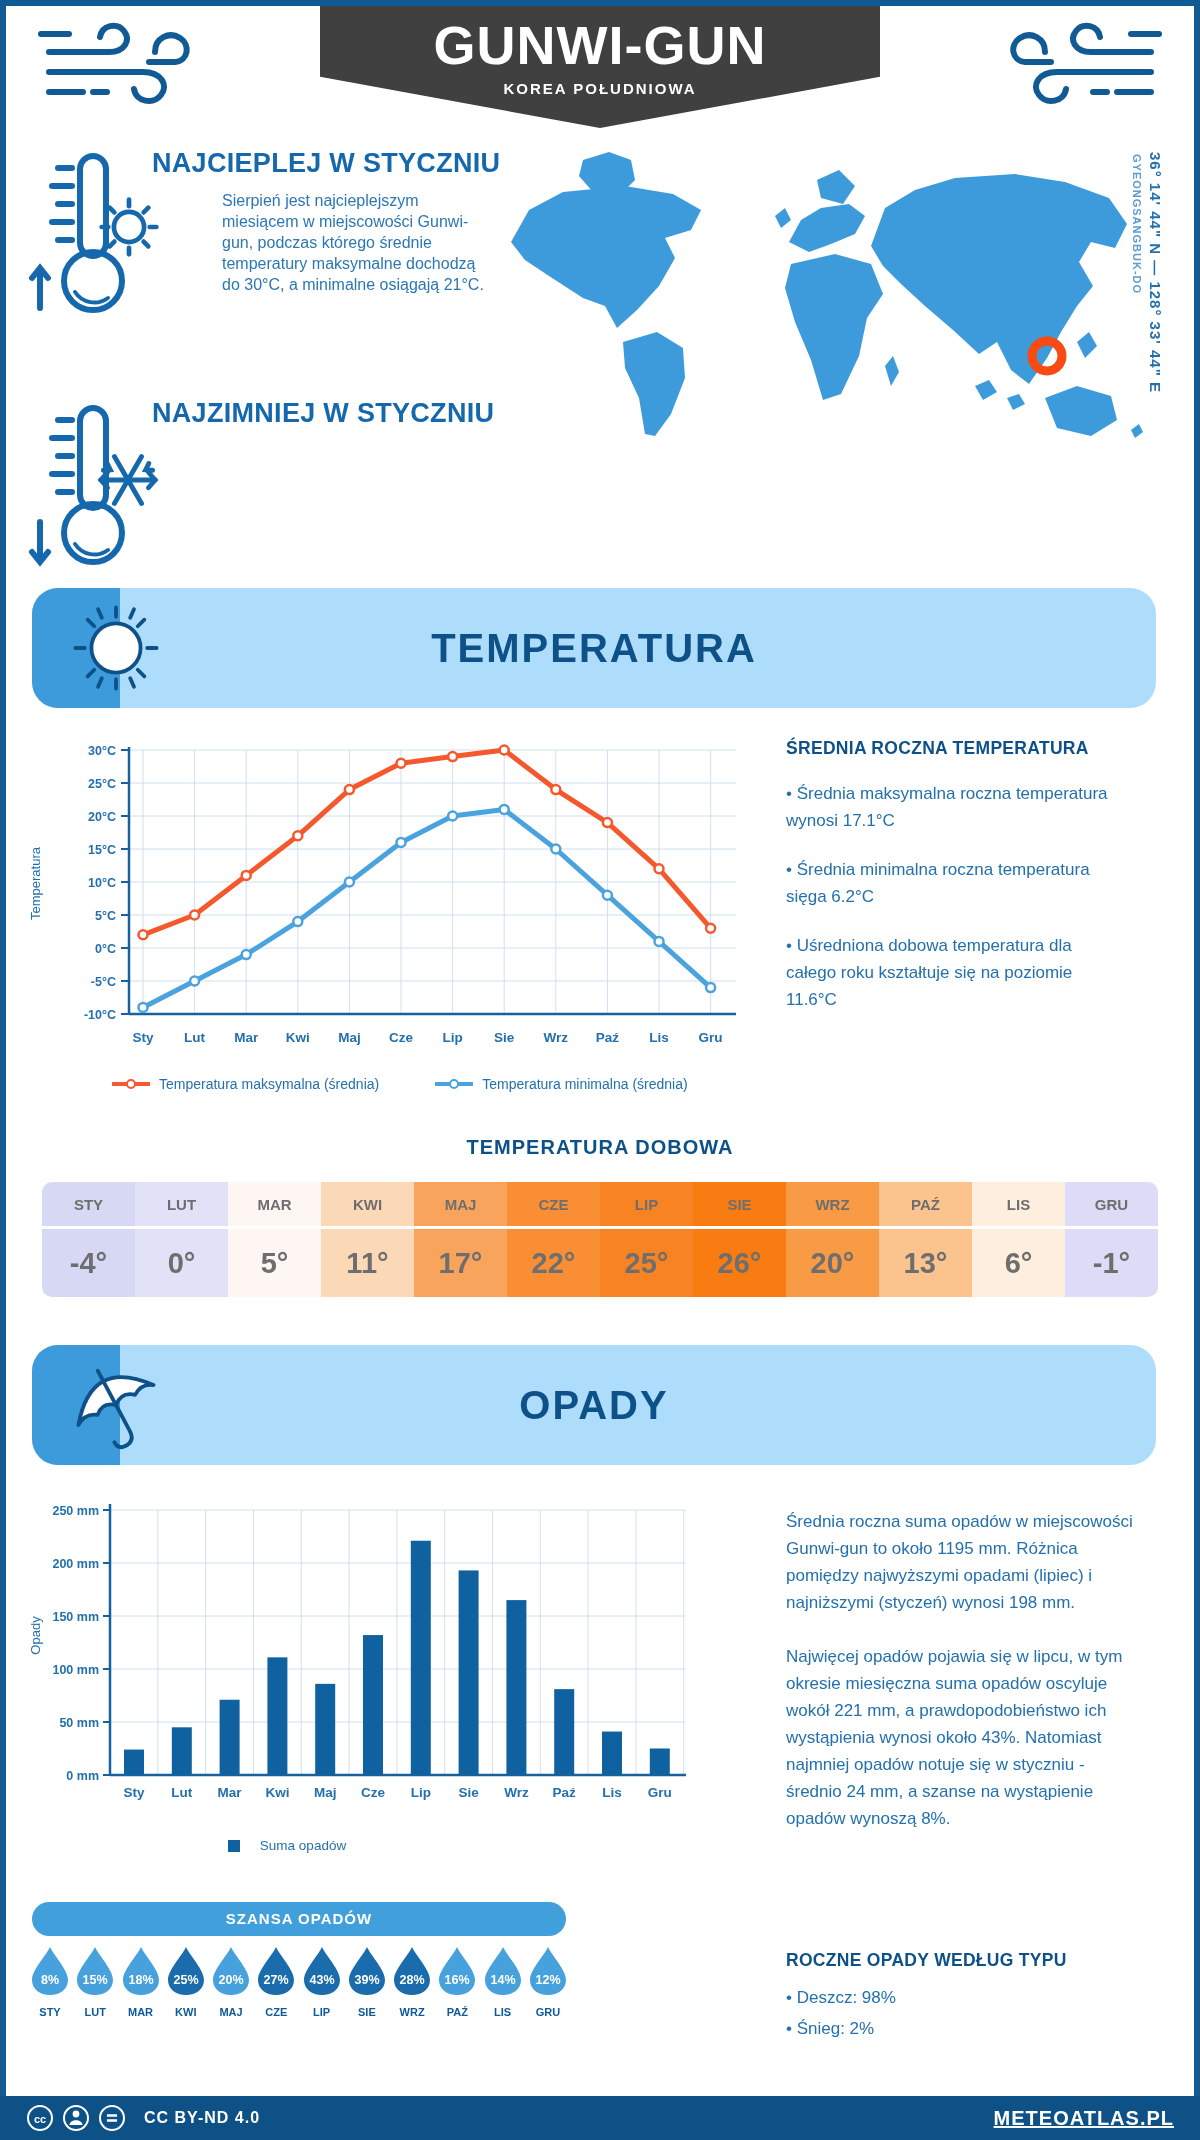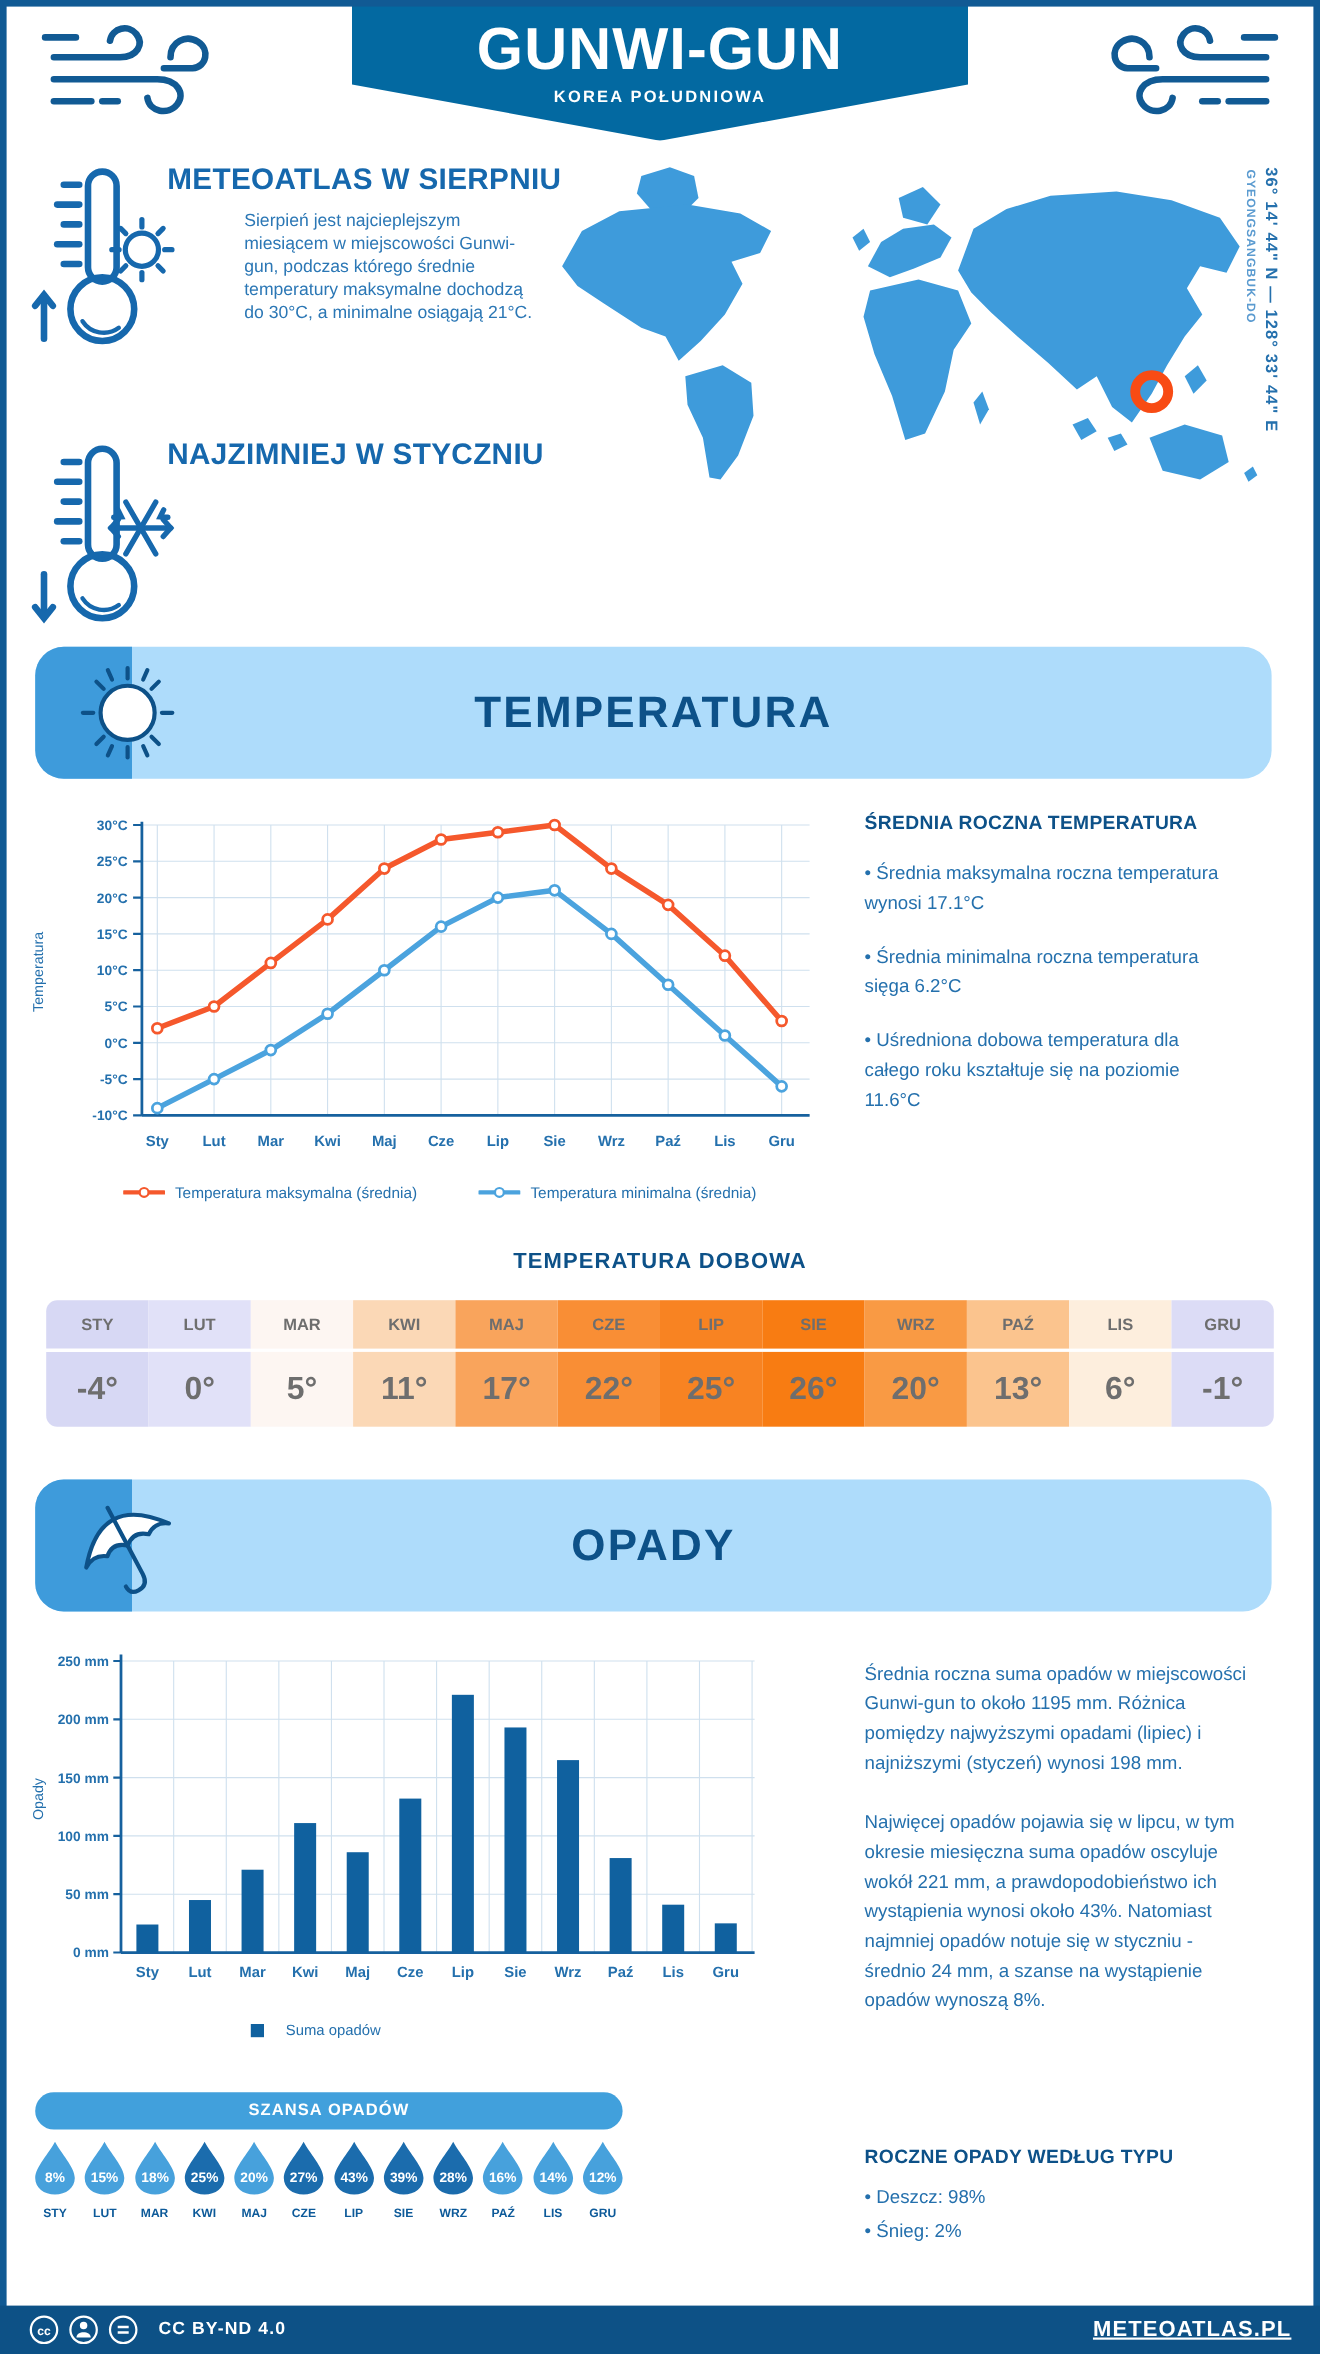--- a/index.html
+++ b/index.html
@@ -2,21 +2,21 @@
 <html><head>
 <meta charset="utf-8">
 <style>
   html,body{margin:0;padding:0;background:#fff;}
   body{font-family:"Liberation Sans", sans-serif;}
   .page{position:relative;width:1200px;height:2140px;background:#fff;overflow:hidden;}
   .frame{position:absolute;inset:0;border:6px solid #115a94;pointer-events:none;z-index:40;}
   .abs{position:absolute;}
 
   
-  .ribbon{position:absolute;left:320px;top:0;width:560px;height:128px;background:#0369a1;
+  .ribbon{position:absolute;left:320px;top:0;width:560px;height:128px;background:#404040;
           clip-path:polygon(0 0,100% 0,100% 60%,50% 100%,0 60%);text-align:center;z-index:5;}
   .ribbon h1{margin:14px 0 0;color:#fff;font-size:54px;font-weight:800;letter-spacing:1px;}
   .ribbon .sub{margin-top:4px;color:#fff;font-size:15px;font-weight:600;letter-spacing:2px;}
 
   .windicon{position:absolute;top:16px;width:180px;height:100px;}
   .windicon.left{left:30px;}
   .windicon.right{left:990px;transform:scaleX(-1);}
 
   
   .hl-head{position:absolute;font-size:27px;font-weight:800;color:#1668ad;letter-spacing:.3px;}
@@ -129,21 +129,21 @@
       <path d="M35 6 V13"></path>
         <path d="M35 57 V64"></path>
         <path d="M6 35 H13"></path>
         <path d="M57 35 H64"></path>
       <path d="M14.5 14.5 L19.5 19.5"></path>
         <path d="M50.5 50.5 L55.5 55.5"></path>
       <path d="M55.5 14.5 L50.5 19.5"></path>
         <path d="M19.5 50.5 L14.5 55.5"></path>
     </g>
   </svg>
-  <div class="hl-head" style="left:152px;top:148px;width:560px">METEOATLAS W SIERPNIU</div>
+  <div class="hl-head" style="left:152px;top:148px;width:560px">NAJCIEPLEJ W STYCZNIU</div>
   <div class="hl-text" style="left:222px;top:190px;width:268px">Sierpień jest najcieplejszym miesiącem w miejscowości Gunwi-gun, podczas którego średnie temperatury maksymalne dochodzą do 30°C, a minimalne osiągają 21°C.</div>
 
   <svg class="abs" style="left:28px;top:400px" width="120" height="170" viewBox="0 0 120 170">
     <g fill="none" stroke="#1668ad" stroke-width="6" stroke-linecap="round">
       <rect x="52" y="8" width="26" height="100" rx="13"></rect>
       <circle cx="65" cy="133" r="29"></circle>
       <path d="M47 144 A23 23 0 0 0 80 150" stroke-width="4"></path>
       <path d="M30 20 H44"></path>
         <path d="M24 38 H44"></path>
         <path d="M30 56 H44"></path>

